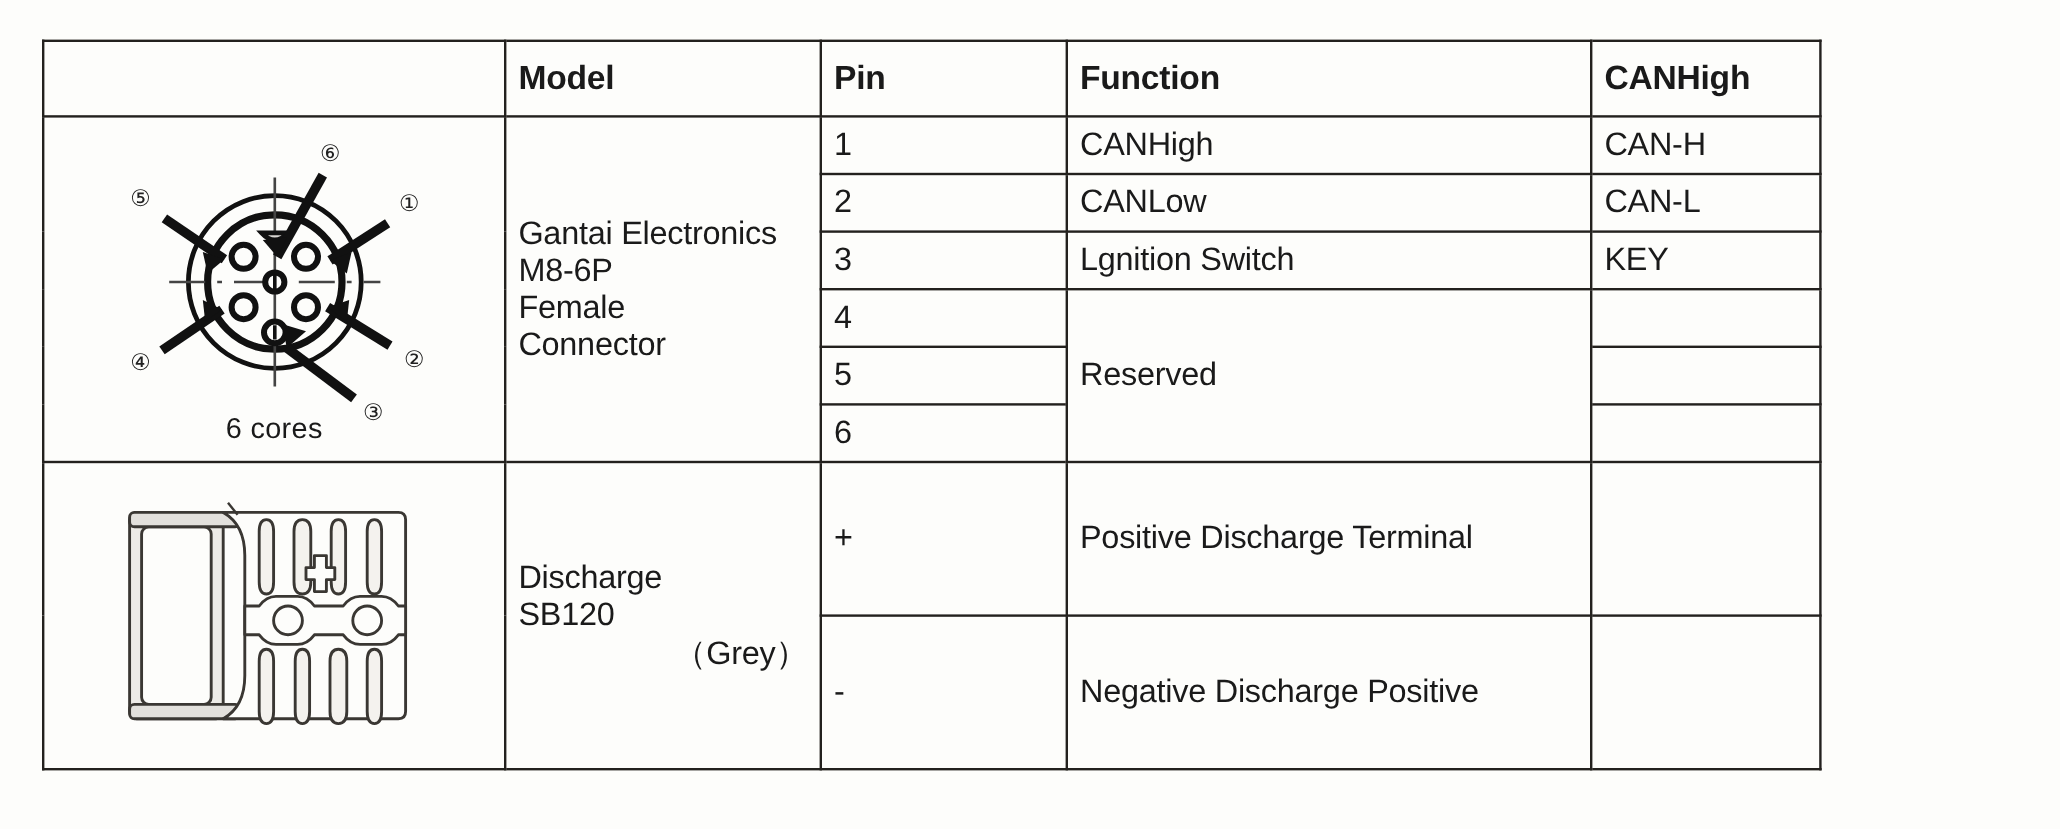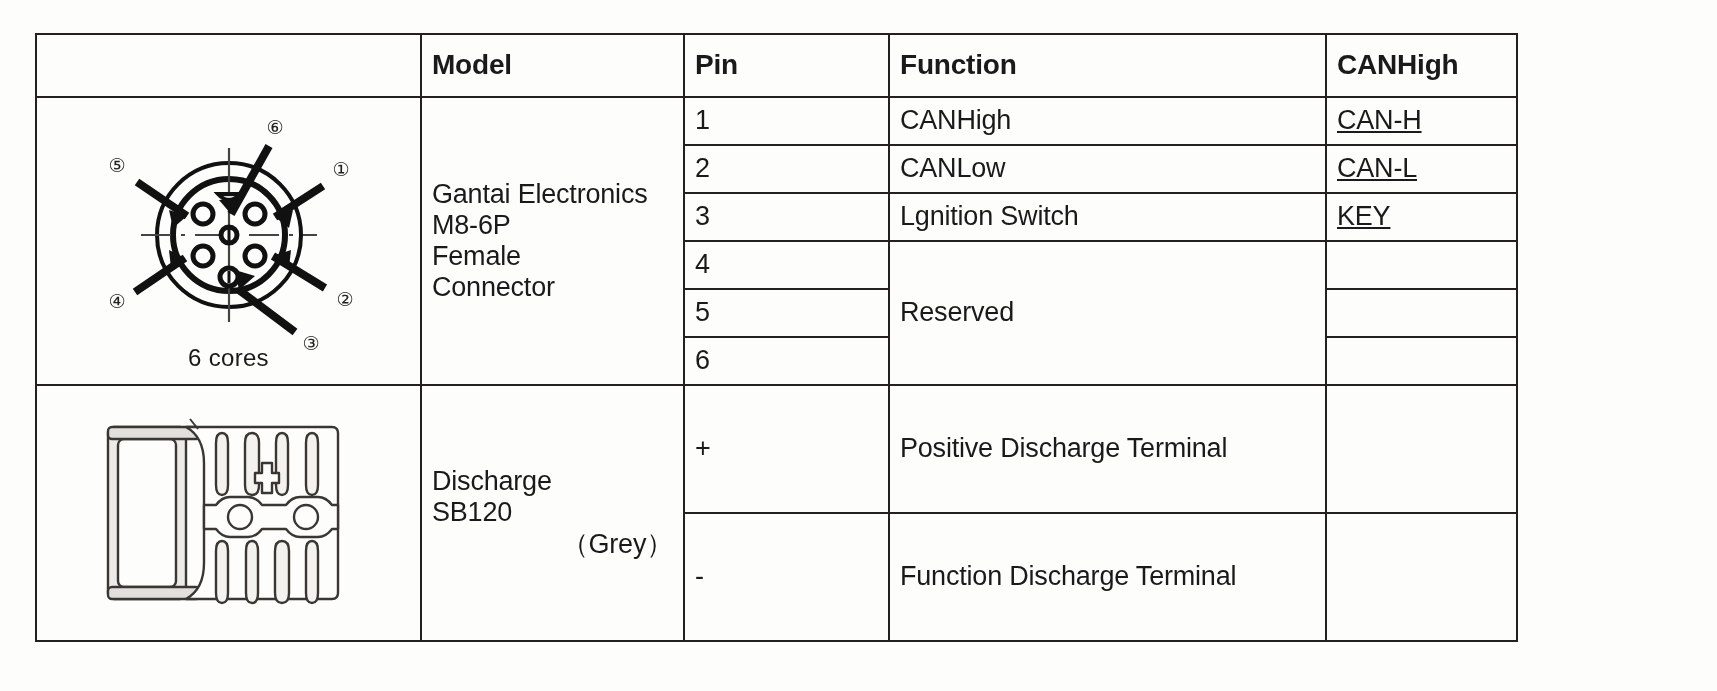--- a/index.html
+++ b/index.html
@@ -46,21 +46,21 @@
   .h-head{height:63px;}
   .r-pin{height:48px;}
   .r-and{height:128px;}
 
   .model-cell{font-size:28px;line-height:1.66;padding-left:14px;}
   .model-cell .ln{display:block;white-space:nowrap;}
   .model-cell .ln.indent{padding-left:18px;text-align:right;}
   .pin-cell{font-size:28px;padding-left:14px;}
   .pin-sym{font-size:20px;}
   .func-cell{font-size:28px;padding-left:14px;}
-  .remark-cell{font-size:28px;padding-left:14px;text-decoration:underline;}
+  .remark-cell{font-size:28px;padding-left:14px;}
 
   .img-cell{padding:0;vertical-align:middle;text-align:center;}
   .img-wrap{position:relative;width:100%;height:100%;display:flex;align-items:center;justify-content:center;flex-direction:column;}
   .m8-figure{position:relative;width:300px;height:250px;}
   .cores-label{font-size:24px;margin-top:-16px;letter-spacing:0.3px;}
   svg{display:block;}
 </style>
 </head>
 <body>
 
@@ -242,19 +242,19 @@
           <span class="ln indent">（Grey）</span>
         </td>
 
         <td class="pin-cell pin-sym">+</td>
         <td class="func-cell">Positive Discharge Terminal</td>
         <td class="remark-cell"></td>
       </tr>
 
       <tr class="r-and">
         <td class="pin-cell pin-sym">-</td>
-        <td class="func-cell">Function Discharge Terminal</td>
+        <td class="func-cell">Negative Discharge Positive</td>
         <td class="remark-cell"></td>
       </tr>
     </tbody>
   </table>
 
 </div>
 
 </body></html>

